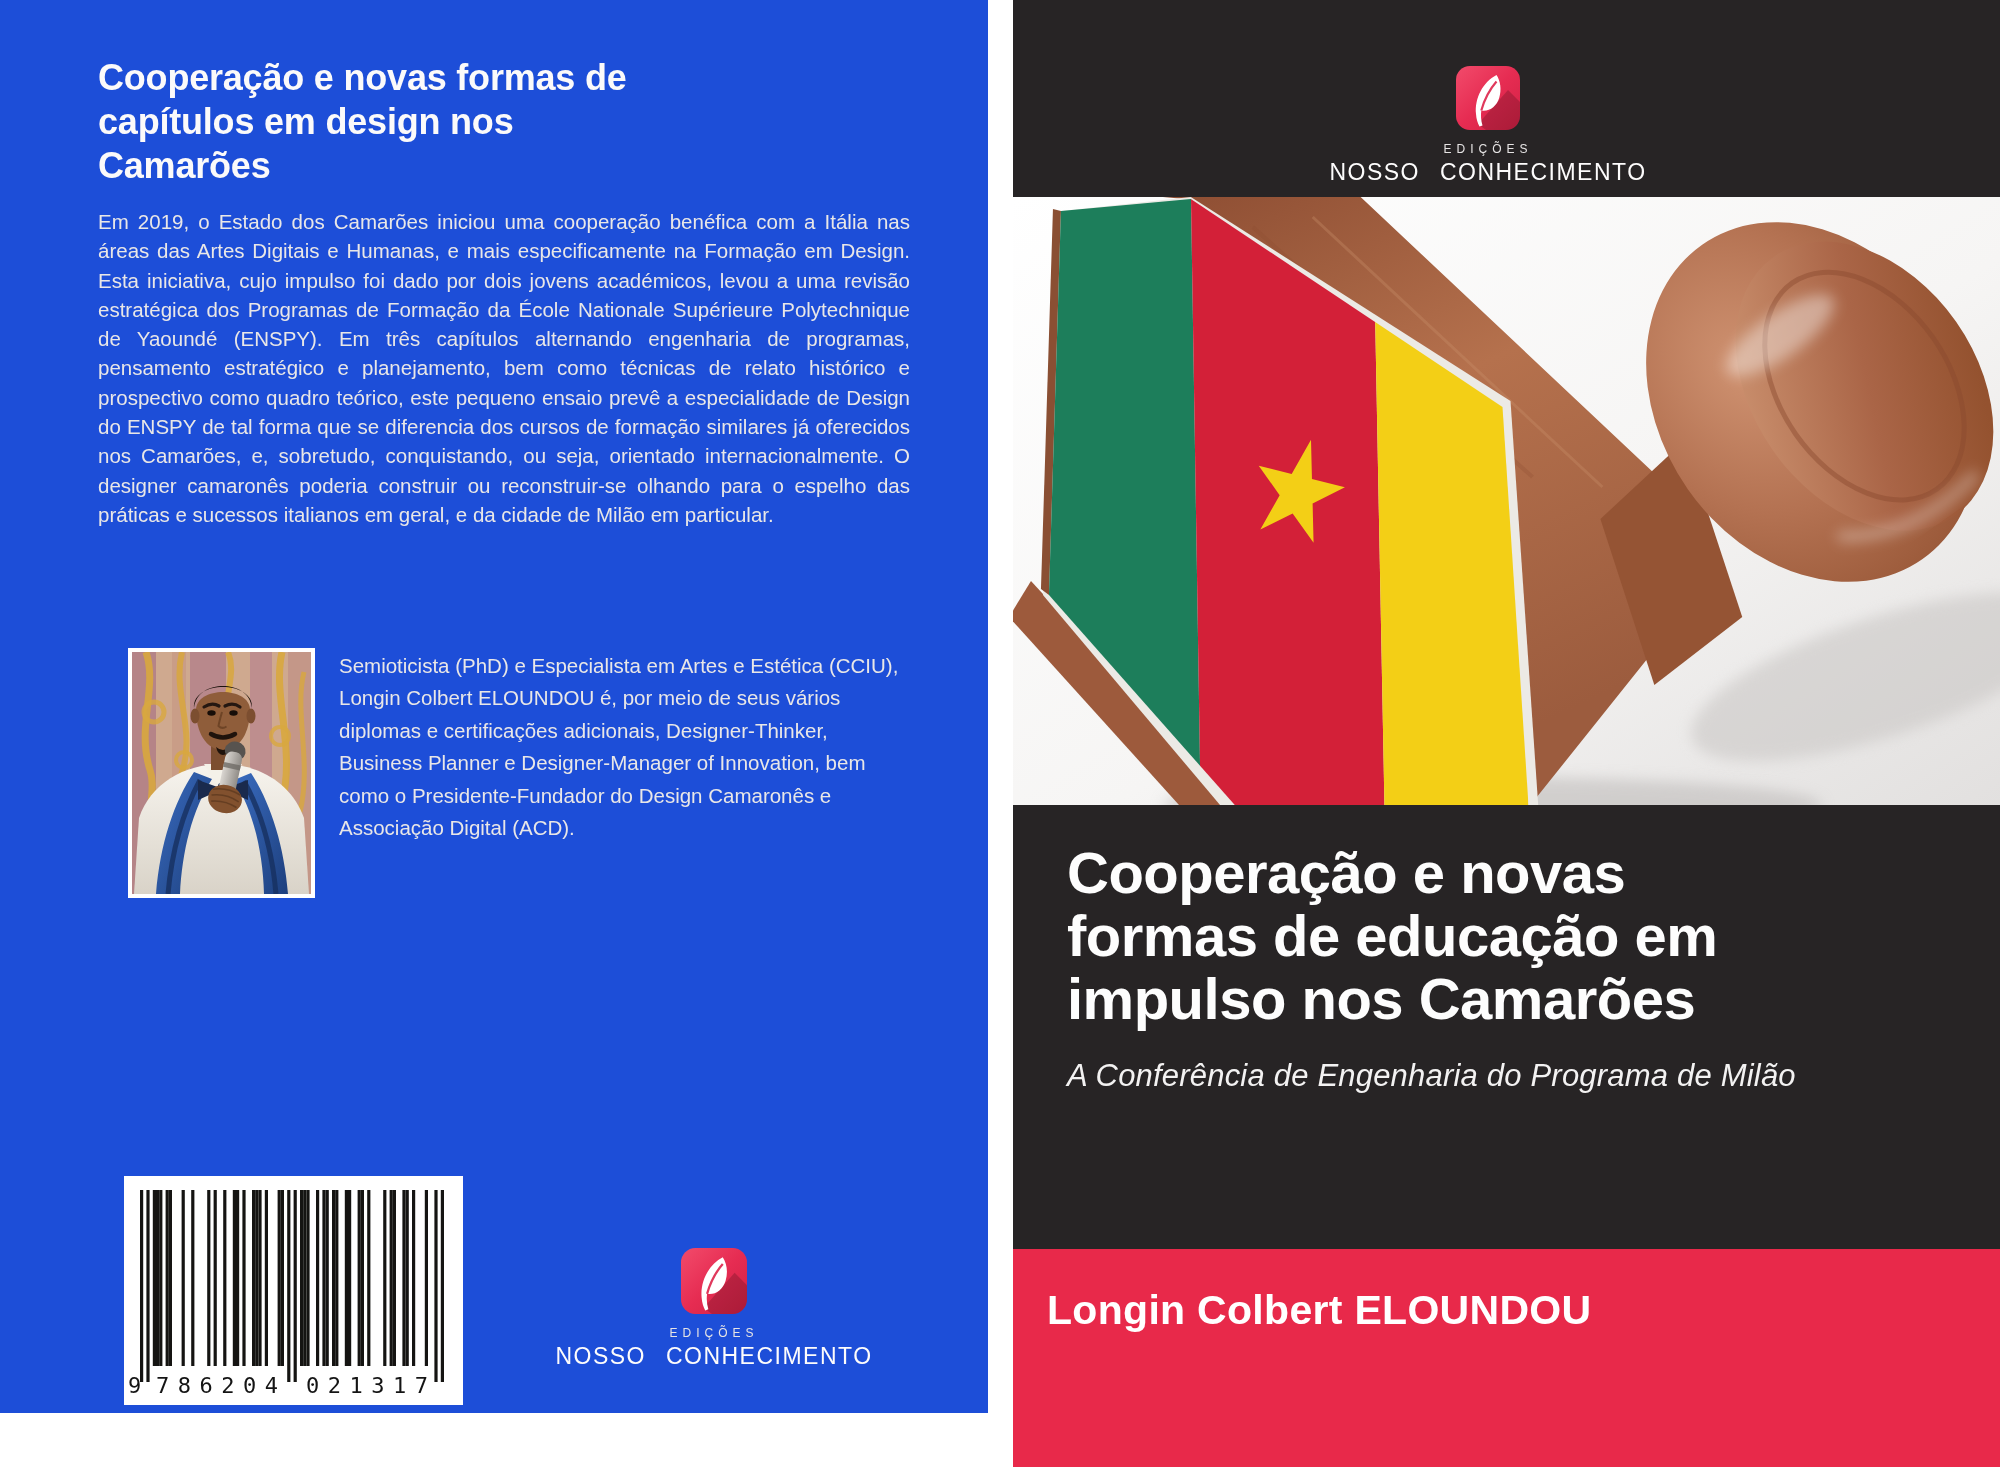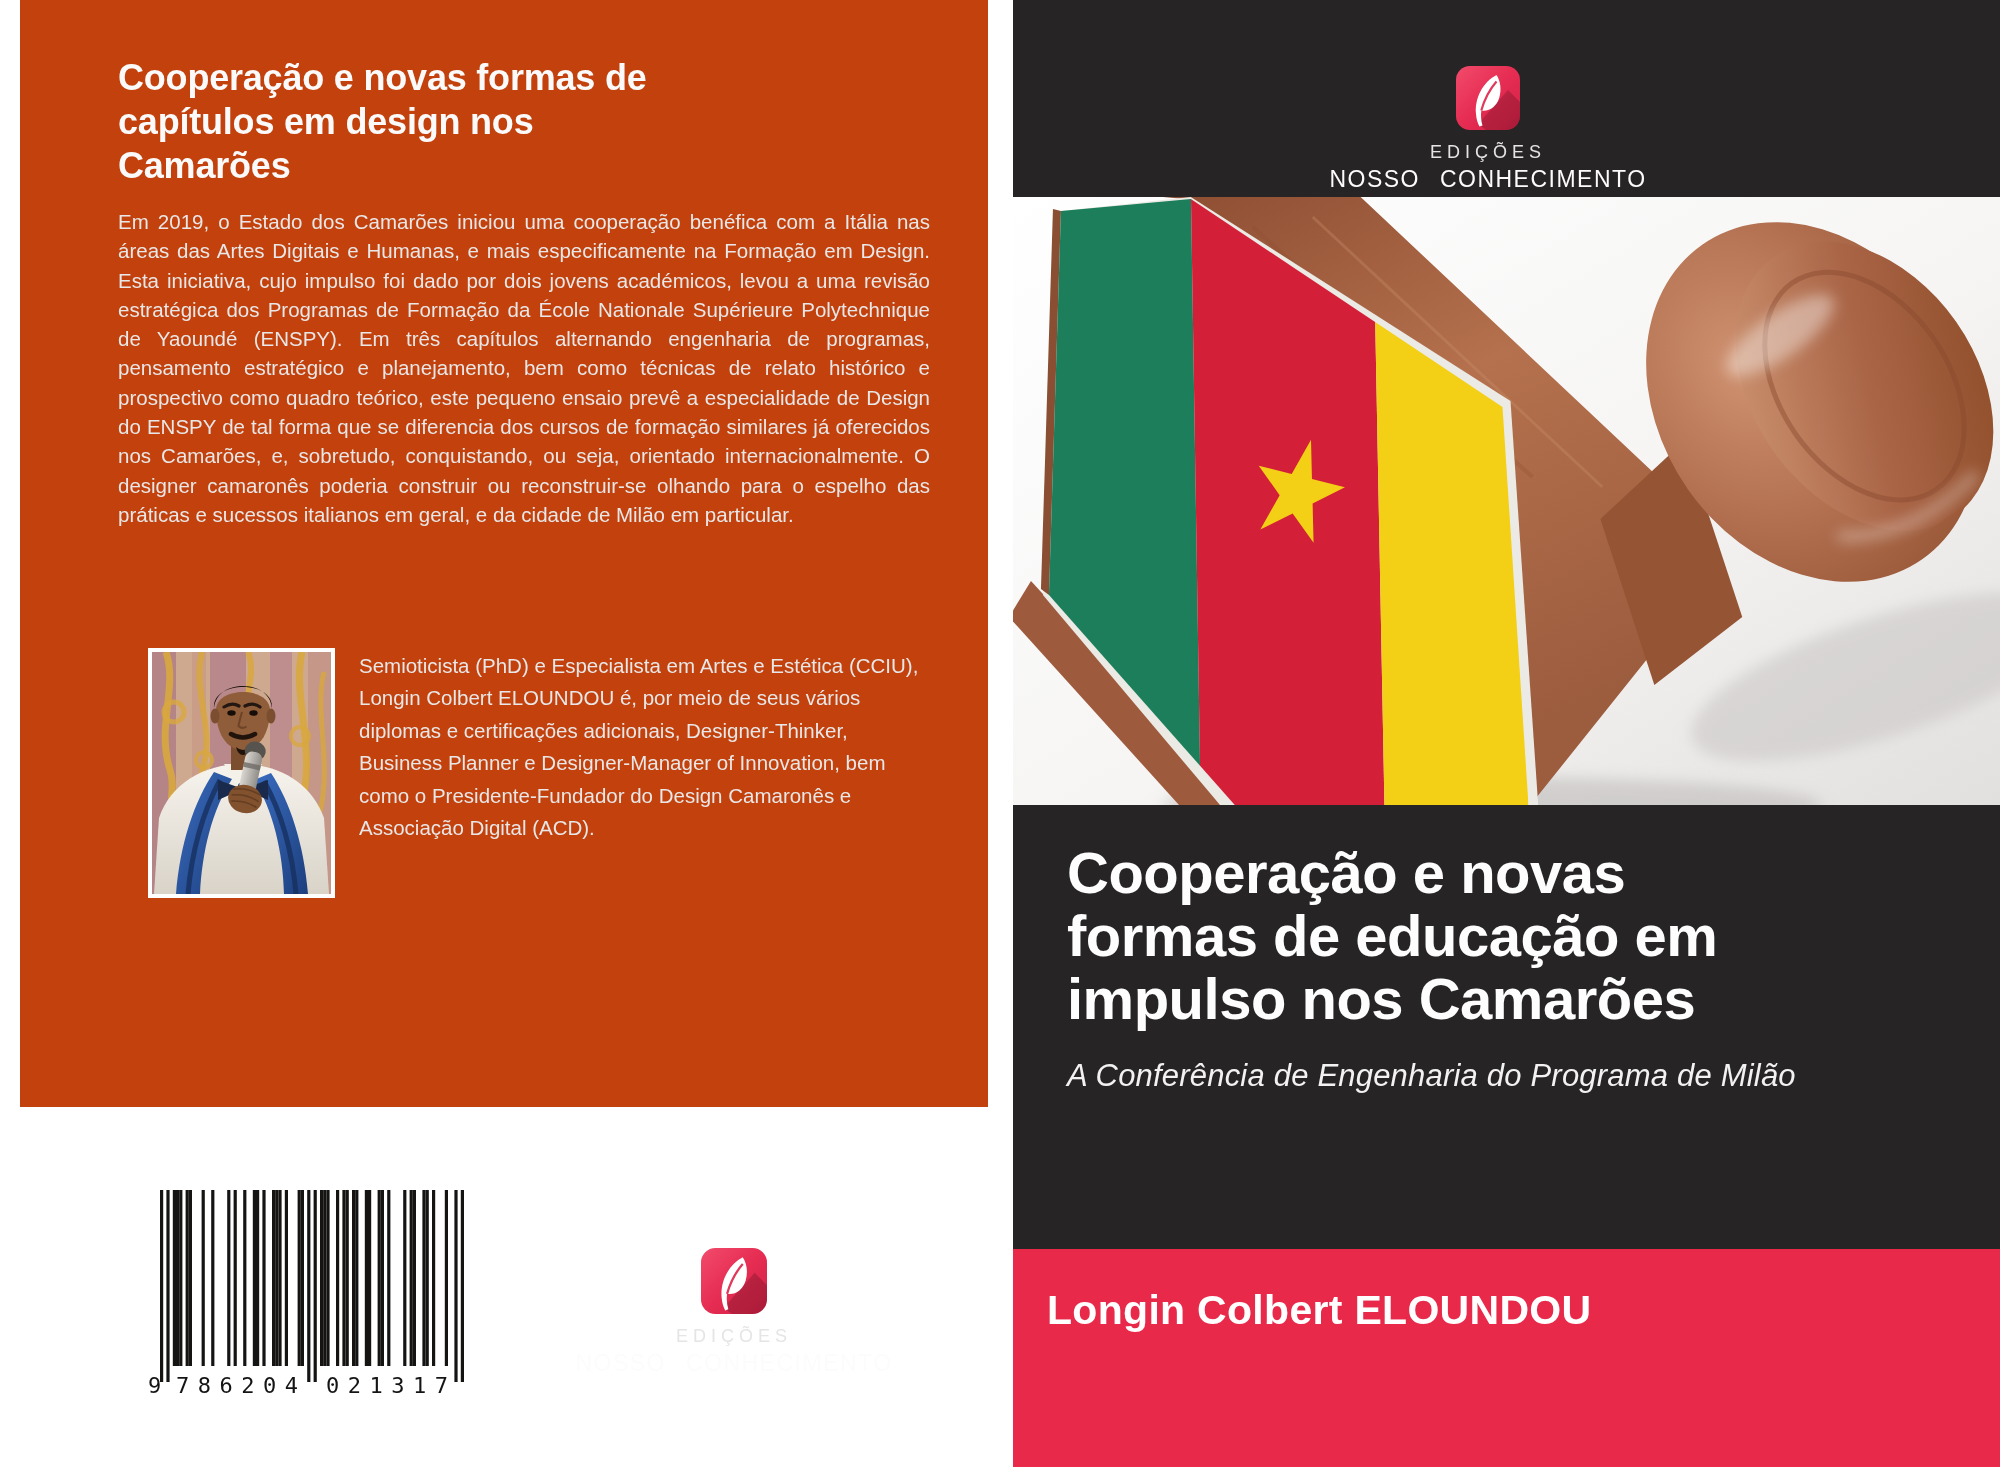--- a/index.html
+++ b/index.html
@@ -2,39 +2,39 @@
 <html><head>
 <meta charset="utf-8">
 <style>
   * { margin:0; padding:0; box-sizing:border-box; }
   html,body { width:2000px; height:1467px; }
   body { font-family:"Liberation Sans", sans-serif; background:#ffffff; position:relative; overflow:hidden; }
 
   .cover-page { position:absolute; inset:0; }
 
   
-  .back-cover { position:absolute; left:0; top:0; width:988px; height:1107px; background:#c2410c;margin-left:20px; }
+  .back-cover { position:absolute; left:0; top:0; width:988px; height:1413px; background:#1d4ed8; }
   .back-title { position:absolute; left:98px; top:56px; font-size:36px; font-weight:700; line-height:44px; color:#fbfafa; letter-spacing:-0.2px; }
   .blurb { position:absolute; left:98px; top:207px; width:812px; font-size:20.5px; line-height:29.3px; text-align:justify; color:#e9e7e7; }
   .author-photo-frame { position:absolute; left:128px; top:648px; width:187px; height:250px; background:#ffffff; padding:4px; }
   .author-photo-frame svg { display:block; }
   .bio { position:absolute; left:339px; top:650px; width:564px; font-size:20.5px; line-height:32.4px; color:#e9e7e7; }
 
   .barcode-box { position:absolute; left:124px; top:1176px; width:339px; height:229px; background:#ffffff; }
   #barcode-svg { position:absolute; left:16px; top:14px; }
   .barcode-digits { position:absolute; left:16px; bottom:6px; width:306px; height:26px; font-family:"DejaVu Sans Mono", monospace; font-size:22px; color:#141414; }
   .bd-first { position:absolute; left:-12px; top:0; }
   .bd-g1 { position:absolute; left:16px; top:0; letter-spacing:8.5px; }
   .bd-g2 { position:absolute; left:166px; top:0; letter-spacing:8.5px; }
 
   
   .pub-block { display:flex; flex-direction:column; align-items:center; }
   .pub-back { position:absolute; left:598px; top:1248px; width:232px; }
   .pub-front { position:absolute; left:359px; top:66px; width:232px; }
-  .pub-small { margin-top:12px; font-size:18px; letter-spacing:5px; color:#e6e4e4; white-space:nowrap; }
+  .pub-small { margin-top:12px; font-size:12px; letter-spacing:5px; color:#e6e4e4; white-space:nowrap; }
   .pub-name { margin-top:3px; font-size:23px; letter-spacing:1.5px; word-spacing:12px; color:#fdfcfc; white-space:nowrap; }
 
   
   .spine { position:absolute; left:988px; top:0; width:25px; height:1467px; background:#ffffff; }
 
   
   .front-cover { position:absolute; left:1013px; top:0; width:987px; height:1467px; background:#272425; }
   .front-top-band { position:absolute; left:0; top:0; width:987px; height:197px; background:#272425; }
   .stamp-photo-area { position:absolute; left:0; top:197px; width:987px; height:608px; overflow:hidden; }
   .stamp-photo-area svg { display:block; }

